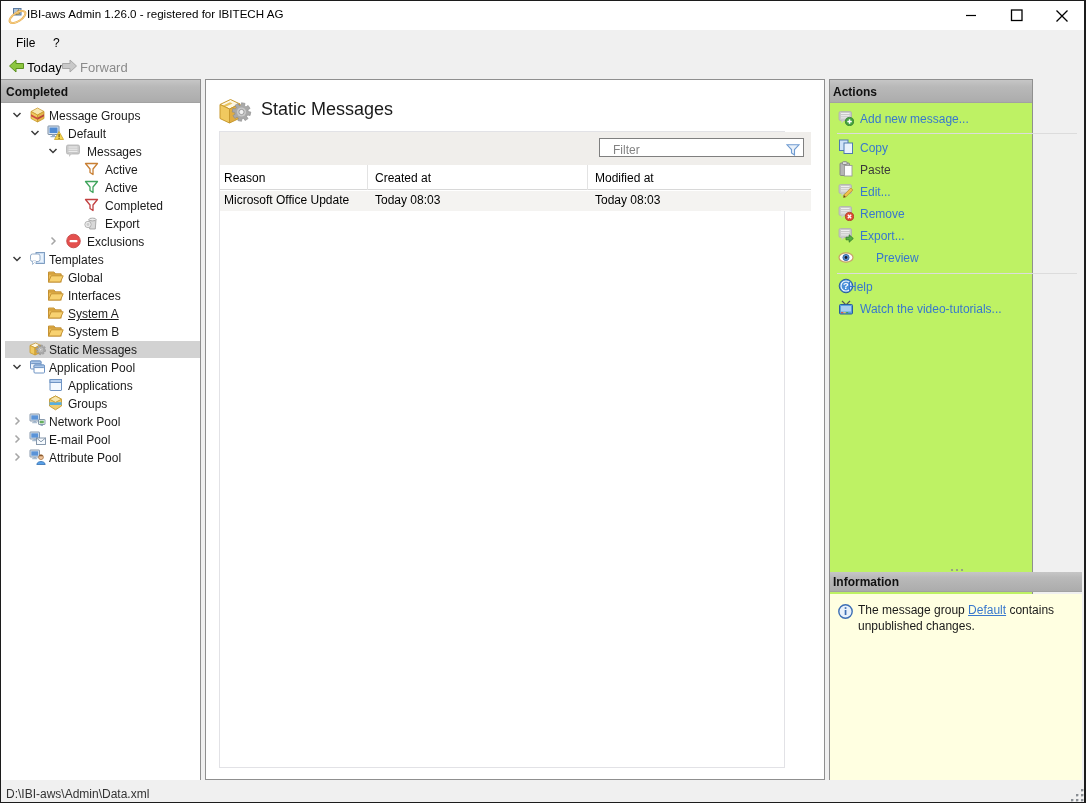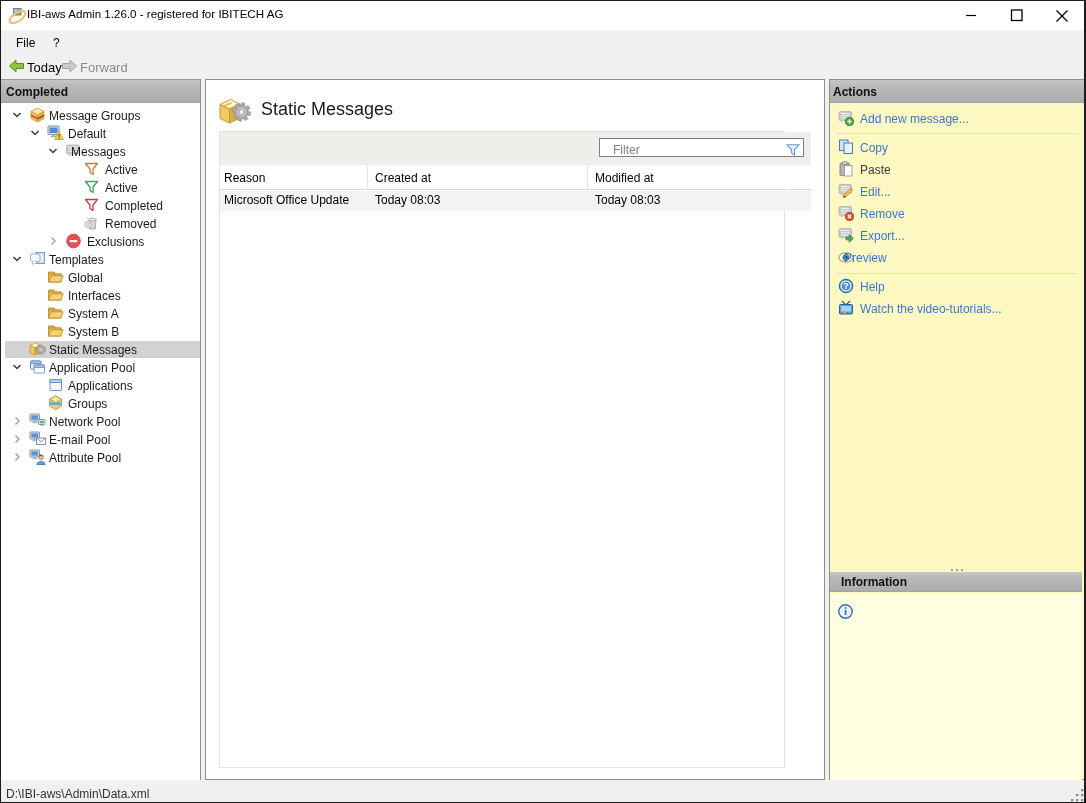--- a/index.html
+++ b/index.html
@@ -10,21 +10,21 @@
 #titletext { left:27px; top:7px; font-size:11.6px; color:#000; }
 #menubar { left:1px; top:30px; width:1084px; height:22px; background:#f0f0f0; }
 #toolbar { left:1px; top:52px; width:1084px; height:27px; background:#f0f0f0; }
 #borderL { left:0; top:0; width:1px; height:803px; background:#1c1c1c; }
 #borderR { left:1084px; top:0; width:2px; height:803px; background:#1c1c1c; }
 #borderB { left:0; top:802px; width:1086px; height:1px; background:#1c1c1c; }
 .panel-hdr { font-weight:bold; color:#111; height:23px; line-height:25px; padding-left:5px;
   background:linear-gradient(to bottom,#c6c6c6,#b9b9b9 30%,#acacac); border-bottom:1px solid #a2a2a2; }
 #navpanel { left:1px; top:79px; width:200px; height:701px; background:#fff; border-right:1px solid #8f8f8f; border-top:1px solid #989898; }
 #mainpanel { left:205px; top:79px; width:620px; height:701px; background:#fff; border:1px solid #8f8f8f; }
-#rightpanel { left:829px; top:79px; width:256px; height:701px; background:#fef9c3; border:1px solid #8f8f8f; border-bottom:1px solid #8f8f8f; }
+#rightpanel { left:829px; top:79px; width:204px; height:701px; background:#bef264; border:1px solid #8f8f8f; border-bottom:1px solid #8f8f8f; }
 #statusbar { left:1px; top:780px; width:1083px; height:22px; background:#f0f0f0; }
 #statustext { left:6px; top:787px; color:#333; }
 .trow { position:absolute; height:18px; line-height:18px; white-space:nowrap; color:#1a1a1a; }
 .arow { position:absolute; height:18px; line-height:18px; white-space:nowrap; color:#3878cd; }
 .sep { position:absolute; height:1px; background:#dcdcdc; left:7px; width:240px; }
 #table { left:13px; top:51px; width:566px; height:637px; border:1px solid #e2e2e6; }
 #filterbar { left:0px; top:0px; width:591px; height:33px; background:#f0eeeb; }
 #filterbox { left:379px; top:6px; width:205px; height:19px; background:#fff; border:1px solid #7f7f7f; }
 .hdrsep { position:absolute; top:33px; width:1px; height:25px; background:#e3e3e3; }
 #tblhdr { left:0; top:33px; width:591px; height:25px; background:#fff; border-bottom:1px solid #d8d8d8; }
@@ -89,40 +89,40 @@
 <span style="position:absolute;left:46px;top:42px;"><svg width="12" height="12" viewBox="0 0 12 12">
           <path d="M2.5,4 L6,7.5 L9.5,4" fill="none" stroke="#3b3b3b" stroke-width="1.5"></path>
         </svg></span>
       <span style="position:absolute;left:64px;top:40px;"><svg width="17" height="16" viewBox="0 0 17 16">
           <rect x="1.5" y="2" width="13" height="9" rx="1.5" fill="#c9c9c9" stroke="#b0b0b0" stroke-width="0.8"></rect>
           <polygon points="4.0,10 4.0,14 7.5,10" fill="#c9c9c9"></polygon>
           <line x1="3.5" y1="4.0" x2="12.5" y2="4.0" stroke="#efefef" stroke-width="1"></line>
           <line x1="3.5" y1="6.2" x2="12.5" y2="6.2" stroke="#efefef" stroke-width="1"></line>
           <line x1="3.5" y1="8.4" x2="12.5" y2="8.4" stroke="#efefef" stroke-width="1"></line>
         </svg></span>
-      <div class="trow" style="left:70px;top:40px;">Messages</div>
+      <div class="trow" style="left:86px;top:40px;">Messages</div>
 <span style="position:absolute;left:82px;top:58px;"><svg width="17" height="16" viewBox="0 0 17 16">
           <path d="M2.5,2.5 L14.5,2.5 L10,8 L10,13.5 L7,11.5 L7,8 Z" fill="#fdfdfd" stroke="#c87f33" stroke-width="1.3" stroke-linejoin="round"></path>
         </svg></span>
       <div class="trow" style="left:104px;top:58px;">Active</div>
 <span style="position:absolute;left:82px;top:76px;"><svg width="17" height="16" viewBox="0 0 17 16">
           <path d="M2.5,2.5 L14.5,2.5 L10,8 L10,13.5 L7,11.5 L7,8 Z" fill="#fdfdfd" stroke="#3fa45c" stroke-width="1.3" stroke-linejoin="round"></path>
         </svg></span>
       <div class="trow" style="left:104px;top:76px;">Active</div>
 <span style="position:absolute;left:82px;top:94px;"><svg width="17" height="16" viewBox="0 0 17 16">
           <path d="M2.5,2.5 L14.5,2.5 L10,8 L10,13.5 L7,11.5 L7,8 Z" fill="#fdfdfd" stroke="#c24040" stroke-width="1.3" stroke-linejoin="round"></path>
         </svg></span>
       <div class="trow" style="left:104px;top:94px;">Completed</div>
 <span style="position:absolute;left:82px;top:112px;"><svg width="17" height="16" viewBox="0 0 17 16">
           <path d="M6,4.5 L13,4.5 L12.3,14 L6.7,14 Z" fill="#d9d9d9" stroke="#9a9a9a" stroke-width="0.8"></path>
           <ellipse cx="9.5" cy="4.5" rx="3.5" ry="1.4" fill="#eeeeee" stroke="#9a9a9a" stroke-width="0.8"></ellipse>
           <circle cx="5" cy="9.5" r="3.2" fill="#ececec" stroke="#a8a8a8" stroke-width="0.8"></circle>
           <circle cx="5" cy="9.5" r="1.4" fill="#cccccc"></circle>
         </svg></span>
-      <div class="trow" style="left:104px;top:112px;">Removed</div>
+      <div class="trow" style="left:104px;top:112px;">Export</div>
 <span style="position:absolute;left:46px;top:132px;"><svg width="12" height="12" viewBox="0 0 12 12">
           <path d="M4.5,2.5 L8,6 L4.5,9.5" fill="none" stroke="#a6a6a6" stroke-width="1.5"></path>
         </svg></span>
       <span style="position:absolute;left:64px;top:130px;"><svg width="17" height="16" viewBox="0 0 17 16">
           <circle cx="8.5" cy="8" r="6.8" fill="#e4504e" stroke="#c03e3c" stroke-width="0.8"></circle>
           <rect x="4.5" y="6.9" width="8" height="2.4" rx="1" fill="#ffffff"></rect>
         </svg></span>
       <div class="trow" style="left:86px;top:130px;">Exclusions</div>
 <span style="position:absolute;left:10px;top:150px;"><svg width="12" height="12" viewBox="0 0 12 12">
           <path d="M2.5,4 L6,7.5 L9.5,4" fill="none" stroke="#3b3b3b" stroke-width="1.5"></path>
@@ -145,21 +145,21 @@
           <path d="M1.5,3 L7,3 L8.5,5 L14,5 L14,7 L1.5,7 Z" fill="#e8b54d" stroke="#c08c2c" stroke-width="0.9"></path>
           <rect x="1.5" y="5" width="12.5" height="8" fill="#edbd56" stroke="#c08c2c" stroke-width="0.9"></rect>
           <polygon points="1.5,13 4.2,6.8 16.2,6.8 13.5,13" fill="#f8d271" stroke="#c08c2c" stroke-width="0.9"></polygon>
         </svg></span>
       <div class="trow" style="left:67px;top:184px;">Interfaces</div>
 <span style="position:absolute;left:46px;top:202px;"><svg width="17" height="16" viewBox="0 0 17 16">
           <path d="M1.5,3 L7,3 L8.5,5 L14,5 L14,7 L1.5,7 Z" fill="#e8b54d" stroke="#c08c2c" stroke-width="0.9"></path>
           <rect x="1.5" y="5" width="12.5" height="8" fill="#edbd56" stroke="#c08c2c" stroke-width="0.9"></rect>
           <polygon points="1.5,13 4.2,6.8 16.2,6.8 13.5,13" fill="#f8d271" stroke="#c08c2c" stroke-width="0.9"></polygon>
         </svg></span>
-      <div class="trow" style="left:67px;top:202px;">System A</div>
+      <div class="trow" style="left:67px;top:202px;text-decoration:underline;">System A</div>
 <span style="position:absolute;left:46px;top:220px;"><svg width="17" height="16" viewBox="0 0 17 16">
           <path d="M1.5,3 L7,3 L8.5,5 L14,5 L14,7 L1.5,7 Z" fill="#e8b54d" stroke="#c08c2c" stroke-width="0.9"></path>
           <rect x="1.5" y="5" width="12.5" height="8" fill="#edbd56" stroke="#c08c2c" stroke-width="0.9"></rect>
           <polygon points="1.5,13 4.2,6.8 16.2,6.8 13.5,13" fill="#f8d271" stroke="#c08c2c" stroke-width="0.9"></polygon>
         </svg></span>
       <div class="trow" style="left:67px;top:220px;">System B</div>
 <div style="position:absolute;left:4px;top:238px;width:195px;height:17px;background:#d2d2d2;"></div>
       <span style="position:absolute;left:28px;top:238px;"><svg width="17" height="16" viewBox="0 0 17 16">
           <polygon points="1,4.5 6.5,2 11.5,4.3 6,6.8" fill="#fdf7e2" stroke="#c8992e" stroke-width="0.8"></polygon>
           <polygon points="1,4.5 6,6.8 6,14 1,11.7" fill="#f0c95f" stroke="#c8992e" stroke-width="0.8"></polygon>
@@ -314,51 +314,52 @@
           <line x1="3" y1="5.7" x2="11.5" y2="5.7" stroke="#efefef" stroke-width="1"></line>
           <line x1="3" y1="7.9" x2="11.5" y2="7.9" stroke="#efefef" stroke-width="1"></line>
           <path d="M8,10.2 L11.2,10.2 L11.2,7.8 L15.3,11.5 L11.2,15.2 L11.2,12.8 L8,12.8 Z" fill="#52b043" stroke="#2f7a24" stroke-width="0.8"></path>
         </svg></span>
       <div class="arow" style="left:30px;top:124px;color:#3878cd;">Export...</div>
 <span style="position:absolute;left:8px;top:146px;"><svg width="16" height="16" viewBox="0 0 16 16">
           <ellipse cx="8" cy="8.5" rx="7" ry="4.6" fill="#fdfdfd" stroke="#c8a06a" stroke-width="1.2"></ellipse>
           <circle cx="8" cy="8.5" r="3.1" fill="#5b95d6" stroke="#2d5c94" stroke-width="0.8"></circle>
           <circle cx="8" cy="8.5" r="1.4" fill="#1a1a2a"></circle>
         </svg></span>
-      <div class="arow" style="left:14px;top:146px;color:#3878cd;text-align:center;">Preview</div>
+      <div class="arow" style="left:46px;top:146px;color:#3878cd;text-align:center;">Preview</div>
 <span style="position:absolute;left:8px;top:175px;"><svg width="16" height="16" viewBox="0 0 16 16">
           <circle cx="8" cy="8" r="6.8" fill="#4a90d9" stroke="#2a5d9e" stroke-width="1"></circle>
           <circle cx="8" cy="8" r="5" fill="none" stroke="#ffffff" stroke-width="1.1"></circle>
           <text x="8" y="11.4" font-family="Liberation Sans" font-size="9.5" font-weight="bold" fill="#fff" text-anchor="middle">?</text>
         </svg></span>
-      <div class="arow" style="left:30px;top:175px;color:#3878cd;">Help</div>
+      <div class="arow" style="left:18px;top:175px;color:#3878cd;">Help</div>
 <span style="position:absolute;left:8px;top:197px;"><svg width="16" height="16" viewBox="0 0 16 16">
           <path d="M4,1 L8,5 L12,1" fill="none" stroke="#555" stroke-width="1.2"></path>
           <rect x="1.5" y="4.5" width="13" height="9.5" rx="1" fill="#5aa0dc" stroke="#2a5d9e" stroke-width="1"></rect>
           <rect x="3" y="6" width="10" height="5.5" fill="#a9cdee"></rect>
           <rect x="3" y="12" width="2" height="1.2" fill="#e5534b"></rect>
           <rect x="5.6" y="12" width="2" height="1.2" fill="#f2c14e"></rect>
           <rect x="8.2" y="12" width="2" height="1.2" fill="#3fa45c"></rect>
         </svg></span>
       <div class="arow" style="left:30px;top:197px;color:#3878cd;text-align:right;">Watch the video-tutorials...</div>
 <div class="sep" style="top:30px;"></div>
 <div class="sep" style="top:170px;"></div>
     </div>
   <svg class="abs" style="left:120px;top:488px" width="14" height="4" viewBox="0 0 14 4">
       <circle cx="2" cy="2" r="1.1" fill="#8f8f8f"></circle>
       <circle cx="7" cy="2" r="1.1" fill="#8f8f8f"></circle>
       <circle cx="12" cy="2" r="1.1" fill="#8f8f8f"></circle>
     </svg>
-  <div class="panel-hdr abs" style="left:0;top:492px;width:252px;padding-left:11px;height:20px;line-height:21px;">Information</div>
+  <div class="panel-hdr abs" style="left:0;top:492px;width:252px;padding-left:3px;height:20px;line-height:21px;">Information</div>
   <div class="abs" style="left:0;top:514px;width:252px;height:186px;background:#ffffe1;"></div>
   <svg class="abs" style="left:8px;top:524px" width="15" height="15" viewBox="0 0 15 15">
     <circle cx="7.5" cy="7.5" r="6.7" fill="#e8f1fa" stroke="#3c6eb4" stroke-width="1.4"></circle>
     <rect x="6.7" y="6" width="1.7" height="5" fill="#3c6eb4"></rect>
     <rect x="6.7" y="3.2" width="1.7" height="1.7" fill="#3c6eb4"></rect>
   </svg>
+  <div class="abs" style="left:28px;top:522px;width:210px;line-height:16px;color:#1a1a1a;">The message group <span style="color:#3878cd;text-decoration:underline;">Default</span> contains unpublished changes.</div>
 </div>
 
 <div class="abs" id="statusbar"></div>
 <div class="abs" id="statustext">D:\IBI-aws\Admin\Data.xml</div>
 <svg class="abs" style="left:1071px;top:789px" width="14" height="14" viewBox="0 0 14 14">
     <rect x="11" y="1" width="2.4" height="2.4" fill="#ffffff"></rect>
     <rect x="10" y="0" width="2.4" height="2.4" fill="#8a8f94"></rect>
     <rect x="11" y="6" width="2.4" height="2.4" fill="#ffffff"></rect>
     <rect x="10" y="5" width="2.4" height="2.4" fill="#8a8f94"></rect>
     <rect x="11" y="11" width="2.4" height="2.4" fill="#ffffff"></rect>

